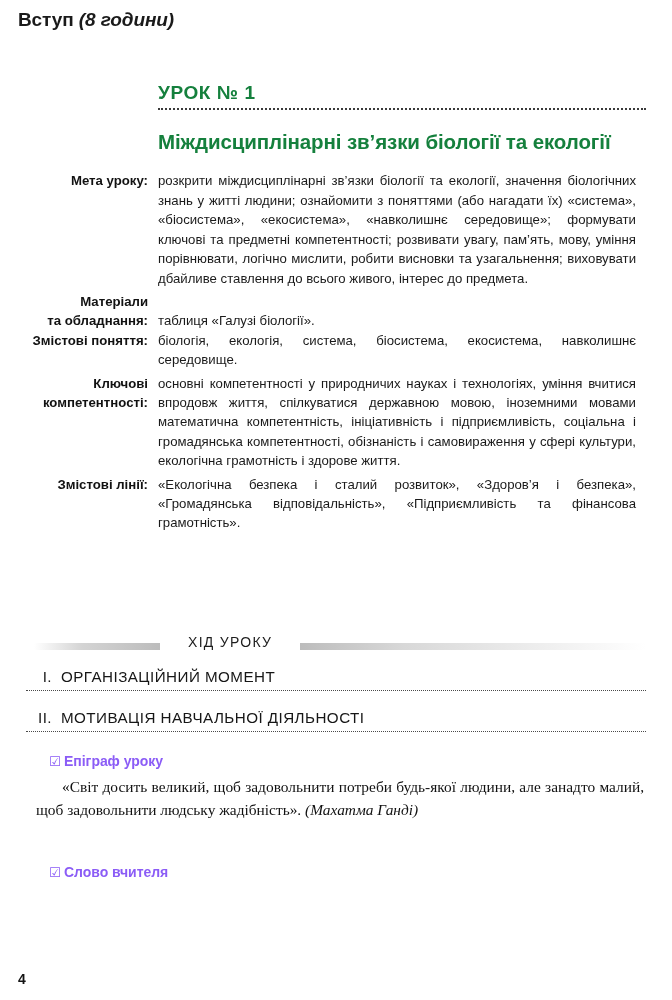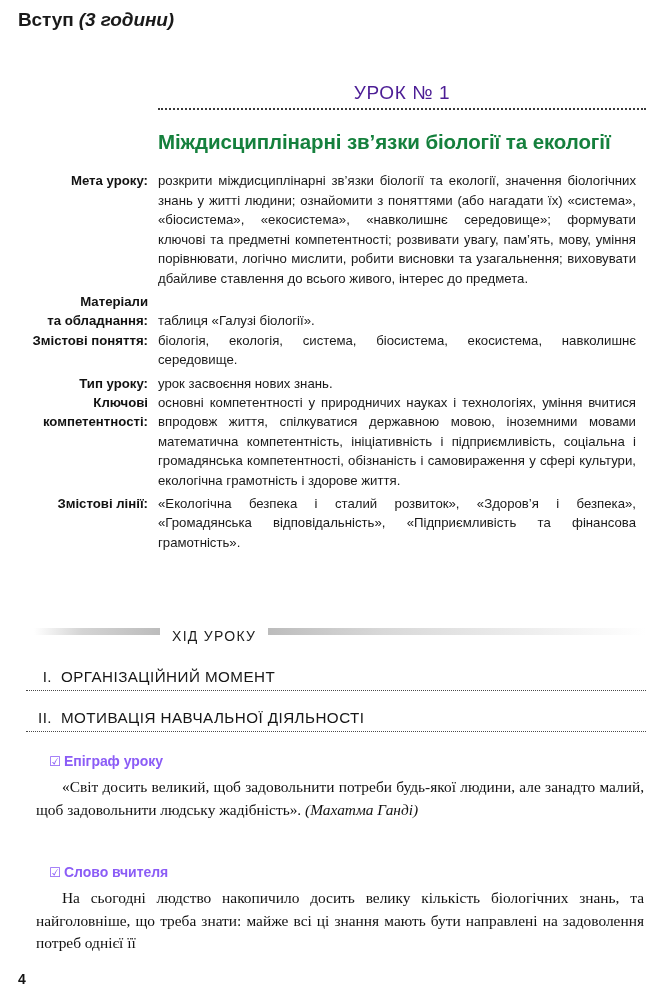--- a/index.html
+++ b/index.html
@@ -45,26 +45,25 @@
     top: 82px;
     width: 672px;
   }
 
   .lesson-number-row {
     margin-left: 158px;
     margin-right: 26px;
   }
   .lesson-number {
     font-size: 19px;
-    font-weight: 400;
+    font-weight: 700;
     letter-spacing: 0.6px;
-    color: #4c1d95;
+    color: #15803d;
     padding-bottom: 4px;
     white-space: nowrap;
-    text-align: center;
   }
 
   .dotted-rule {
     height: 0;
     border-bottom: 2px dotted #3a3a3a;
     line-height: 0;
     font-size: 0;
   }
   .dotted-rule.thin {
     border-bottom: 1.6px dotted #4a4a4a;
@@ -113,21 +112,22 @@
   .meta tr.spacer td { height: 4px; font-size: 0; line-height: 0; }
 
   
   .hid-uroku {
     position: absolute;
     left: 0;
     top: 628px;
     width: 672px;
     height: 22px;
     display: flex;
-    align-items: flex-start;
+    align-items: flex-end;
+    gap: 16px;
   }
   .hid-bar-left {
     width: 126px;
     margin-left: 34px;
     height: 7px;
     background: linear-gradient(to right, #ffffff 0%, #d4d4d4 38%, #bcbcbc 100%);
   }
   .hid-label {
     font-size: 14px;
     letter-spacing: 1.3px;
@@ -213,21 +213,21 @@
     color: #141414;
   }
 </style>
 </head>
 <body>
 
 <div class="page">
 
   <div class="running-head">
     <span>Вступ</span>
-    <span class="hours">(3 години)</span>
+    <span class="hours">(8 години)</span>
   </div>
 
   <div class="lesson-wrap">
 
     <div class="lesson-number-row">
       <div class="lesson-number">УРОК № 1</div>
       <div class="dotted-rule"></div>
     </div>
 
     <div class="lesson-title">Міждисциплінарні зв’язки біології та екології</div>
@@ -252,24 +252,20 @@
           </td>
         </tr>
         <tr>
           <td class="lbl">Змістові поняття:</td>
           <td class="val">біологія, екологія, система, біосистема, екосистема, навколишнє середовище.</td>
         </tr>
         <tr class="spacer">
             <td colspan="2"></td>
           </tr>
         <tr>
-          <td class="lbl">Тип уроку:</td>
-          <td class="val">урок засвоєння нових знань.</td>
-        </tr>
-        <tr>
           <td class="lbl">
             <div>Ключові</div>
             <div>компетентності:</div>
           </td>
           <td class="val">основні компетентності у природничих науках і технологіях, уміння вчитися впродовж життя, спілкуватися державною мовою, іноземними мовами математична компетентність, ініціативність і підприємливість, соціальна і громадянська компетентності, обізнаність і самовираження у сфері культури, екологічна грамотність і здорове життя.</td>
         </tr>
         <tr class="spacer">
             <td colspan="2"></td>
           </tr>
         <tr>
@@ -306,19 +302,16 @@
     <span class="cbx">☑</span><span>Епіграф уроку</span>
   </div>
   <div class="body-serif para-epigraph">
     <span class="ind">«Світ досить великий, щоб задовольнити потреби будь-якої людини, але занадто малий, щоб задовольнити людську жадібність».</span>
     <span class="author">(Махатма Ганді)</span>
   </div>
 
   <div class="sub-head sub-teacher">
     <span class="cbx">☑</span><span>Слово вчителя</span>
   </div>
-  <div class="body-serif para-teacher">
-    <span class="ind">На сьогодні людство накопичило досить велику кількість біологічних знань, та найголовніше, що треба знати: майже всі ці знання мають бути направлені на задоволення потреб однієї її</span>
-  </div>
 
   <div class="folio">4</div>
 
 </div>
 
 </body></html>

